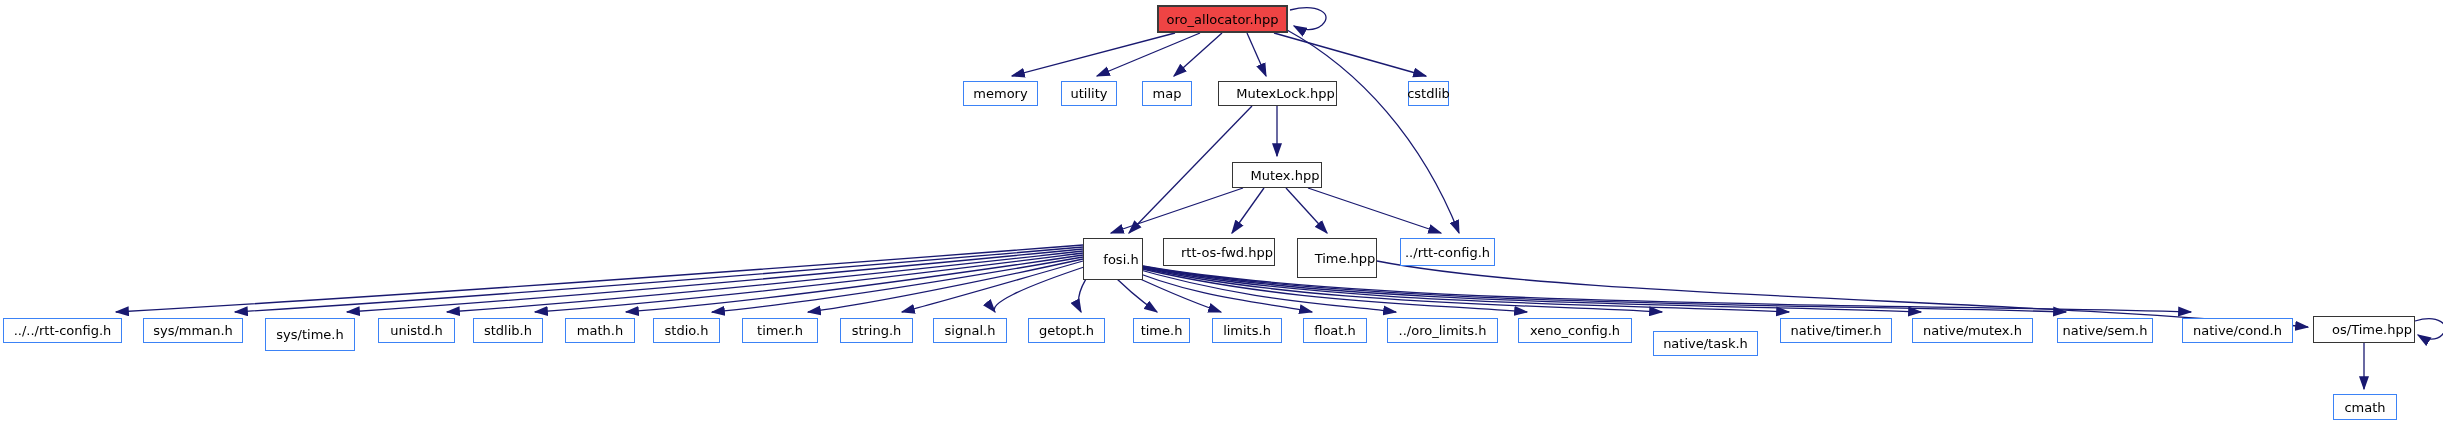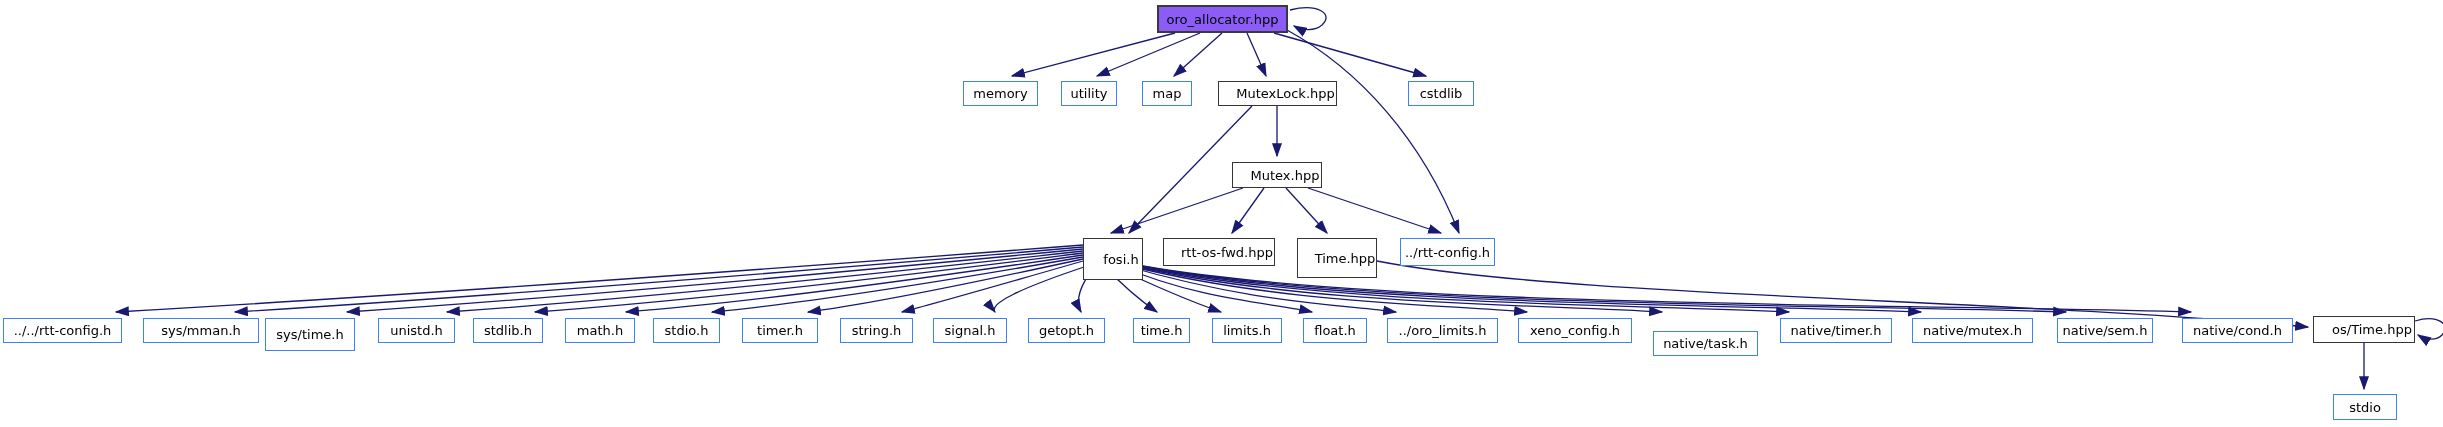--- a/index.html
+++ b/index.html
@@ -3,21 +3,21 @@
 <meta charset="utf-8">
 <style>
   html,body{margin:0;padding:0;background:#ffffff;}
   #canvas{position:relative;width:2443px;height:427px;background:#ffffff;overflow:hidden;
           font-family:"DejaVu Sans","Liberation Sans",sans-serif;}
   #edges{position:absolute;left:0;top:0;z-index:0;}
   .node{position:absolute;z-index:1;display:flex;align-items:center;justify-content:center;
         background:#fefefe;border:1px solid #3b82f6;font-size:13px;color:#000;
         white-space:nowrap;box-sizing:border-box;}
   .node.linked{border:1.5px solid #353535;padding-left:16px;}
-  .node.root{background:#8b5cf6;border:2px solid #3a3a3a;}
+  .node.root{background:#ef4444;border:2px solid #3a3a3a;}
 </style>
 </head>
 <body>
 
 <div id="canvas">
 
   <svg id="edges" width="2443" height="427">
     <defs>
       <marker id="arr" viewBox="0 0 10 7" refX="9" refY="3.5" markerWidth="11" markerHeight="8" orient="auto">
         <path d="M0,0 L10,3.5 L0,7 z" fill="#191970"></path>
@@ -63,31 +63,31 @@
       <path d="M 2364,343 L 2364,389" marker-end="url(#arr)"></path>
     </g>
   </svg>
 
   <div class="node root" style="left:1157px;top:5px;width:131px;height:28px">oro_allocator.hpp</div>
 
   <div class="node" style="left:963px;top:81px;width:75px;height:25px">memory</div>
   <div class="node" style="left:1061px;top:81px;width:56px;height:25px">utility</div>
   <div class="node" style="left:1142px;top:81px;width:50px;height:25px">map</div>
   <div class="node linked" style="left:1218px;top:81px;width:119px;height:25px">MutexLock.hpp</div>
-  <div class="node" style="left:1408px;top:81px;width:66px;height:25px">cstdlib</div>
+  <div class="node" style="left:1408px;top:81px;width:41px;height:25px">cstdlib</div>
 
   <div class="node linked" style="left:1232px;top:162px;width:90px;height:26px">Mutex.hpp</div>
 
   <div class="node linked" style="left:1083px;top:238px;width:60px;height:42px">fosi.h</div>
   <div class="node linked" style="left:1163px;top:238px;width:112px;height:28px">rtt-os-fwd.hpp</div>
   <div class="node linked" style="left:1297px;top:238px;width:80px;height:40px">Time.hpp</div>
   <div class="node" style="left:1400px;top:238px;width:95px;height:28px">../rtt-config.h</div>
 
   <div class="node" style="left:3px;top:318px;width:119px;height:25px">../../rtt-config.h</div>
-  <div class="node" style="left:143px;top:318px;width:116px;height:25px">sys/mman.h</div>
+  <div class="node" style="left:143px;top:318px;width:100px;height:25px">sys/mman.h</div>
   <div class="node" style="left:265px;top:318px;width:90px;height:33px">sys/time.h</div>
   <div class="node" style="left:378px;top:318px;width:77px;height:25px">unistd.h</div>
   <div class="node" style="left:473px;top:318px;width:70px;height:25px">stdlib.h</div>
   <div class="node" style="left:565px;top:318px;width:70px;height:25px">math.h</div>
   <div class="node" style="left:653px;top:318px;width:67px;height:25px">stdio.h</div>
   <div class="node" style="left:742px;top:318px;width:76px;height:25px">timer.h</div>
   <div class="node" style="left:840px;top:318px;width:73px;height:25px">string.h</div>
   <div class="node" style="left:933px;top:318px;width:74px;height:25px">signal.h</div>
   <div class="node" style="left:1028px;top:318px;width:77px;height:25px">getopt.h</div>
   <div class="node" style="left:1133px;top:318px;width:57px;height:25px">time.h</div>
@@ -95,15 +95,15 @@
   <div class="node" style="left:1303px;top:318px;width:64px;height:25px">float.h</div>
   <div class="node" style="left:1387px;top:318px;width:111px;height:25px">../oro_limits.h</div>
   <div class="node" style="left:1518px;top:318px;width:114px;height:25px">xeno_config.h</div>
   <div class="node" style="left:1653px;top:331px;width:105px;height:25px">native/task.h</div>
   <div class="node" style="left:1780px;top:318px;width:112px;height:25px">native/timer.h</div>
   <div class="node" style="left:1912px;top:318px;width:121px;height:25px">native/mutex.h</div>
   <div class="node" style="left:2057px;top:318px;width:96px;height:25px">native/sem.h</div>
   <div class="node" style="left:2182px;top:318px;width:111px;height:25px">native/cond.h</div>
   <div class="node linked" style="left:2313px;top:316px;width:102px;height:27px">os/Time.hpp</div>
 
-  <div class="node" style="left:2333px;top:394px;width:64px;height:26px">stdio</div>
+  <div class="node" style="left:2333px;top:394px;width:64px;height:26px">cmath</div>
 
 </div>
 
 </body></html>

